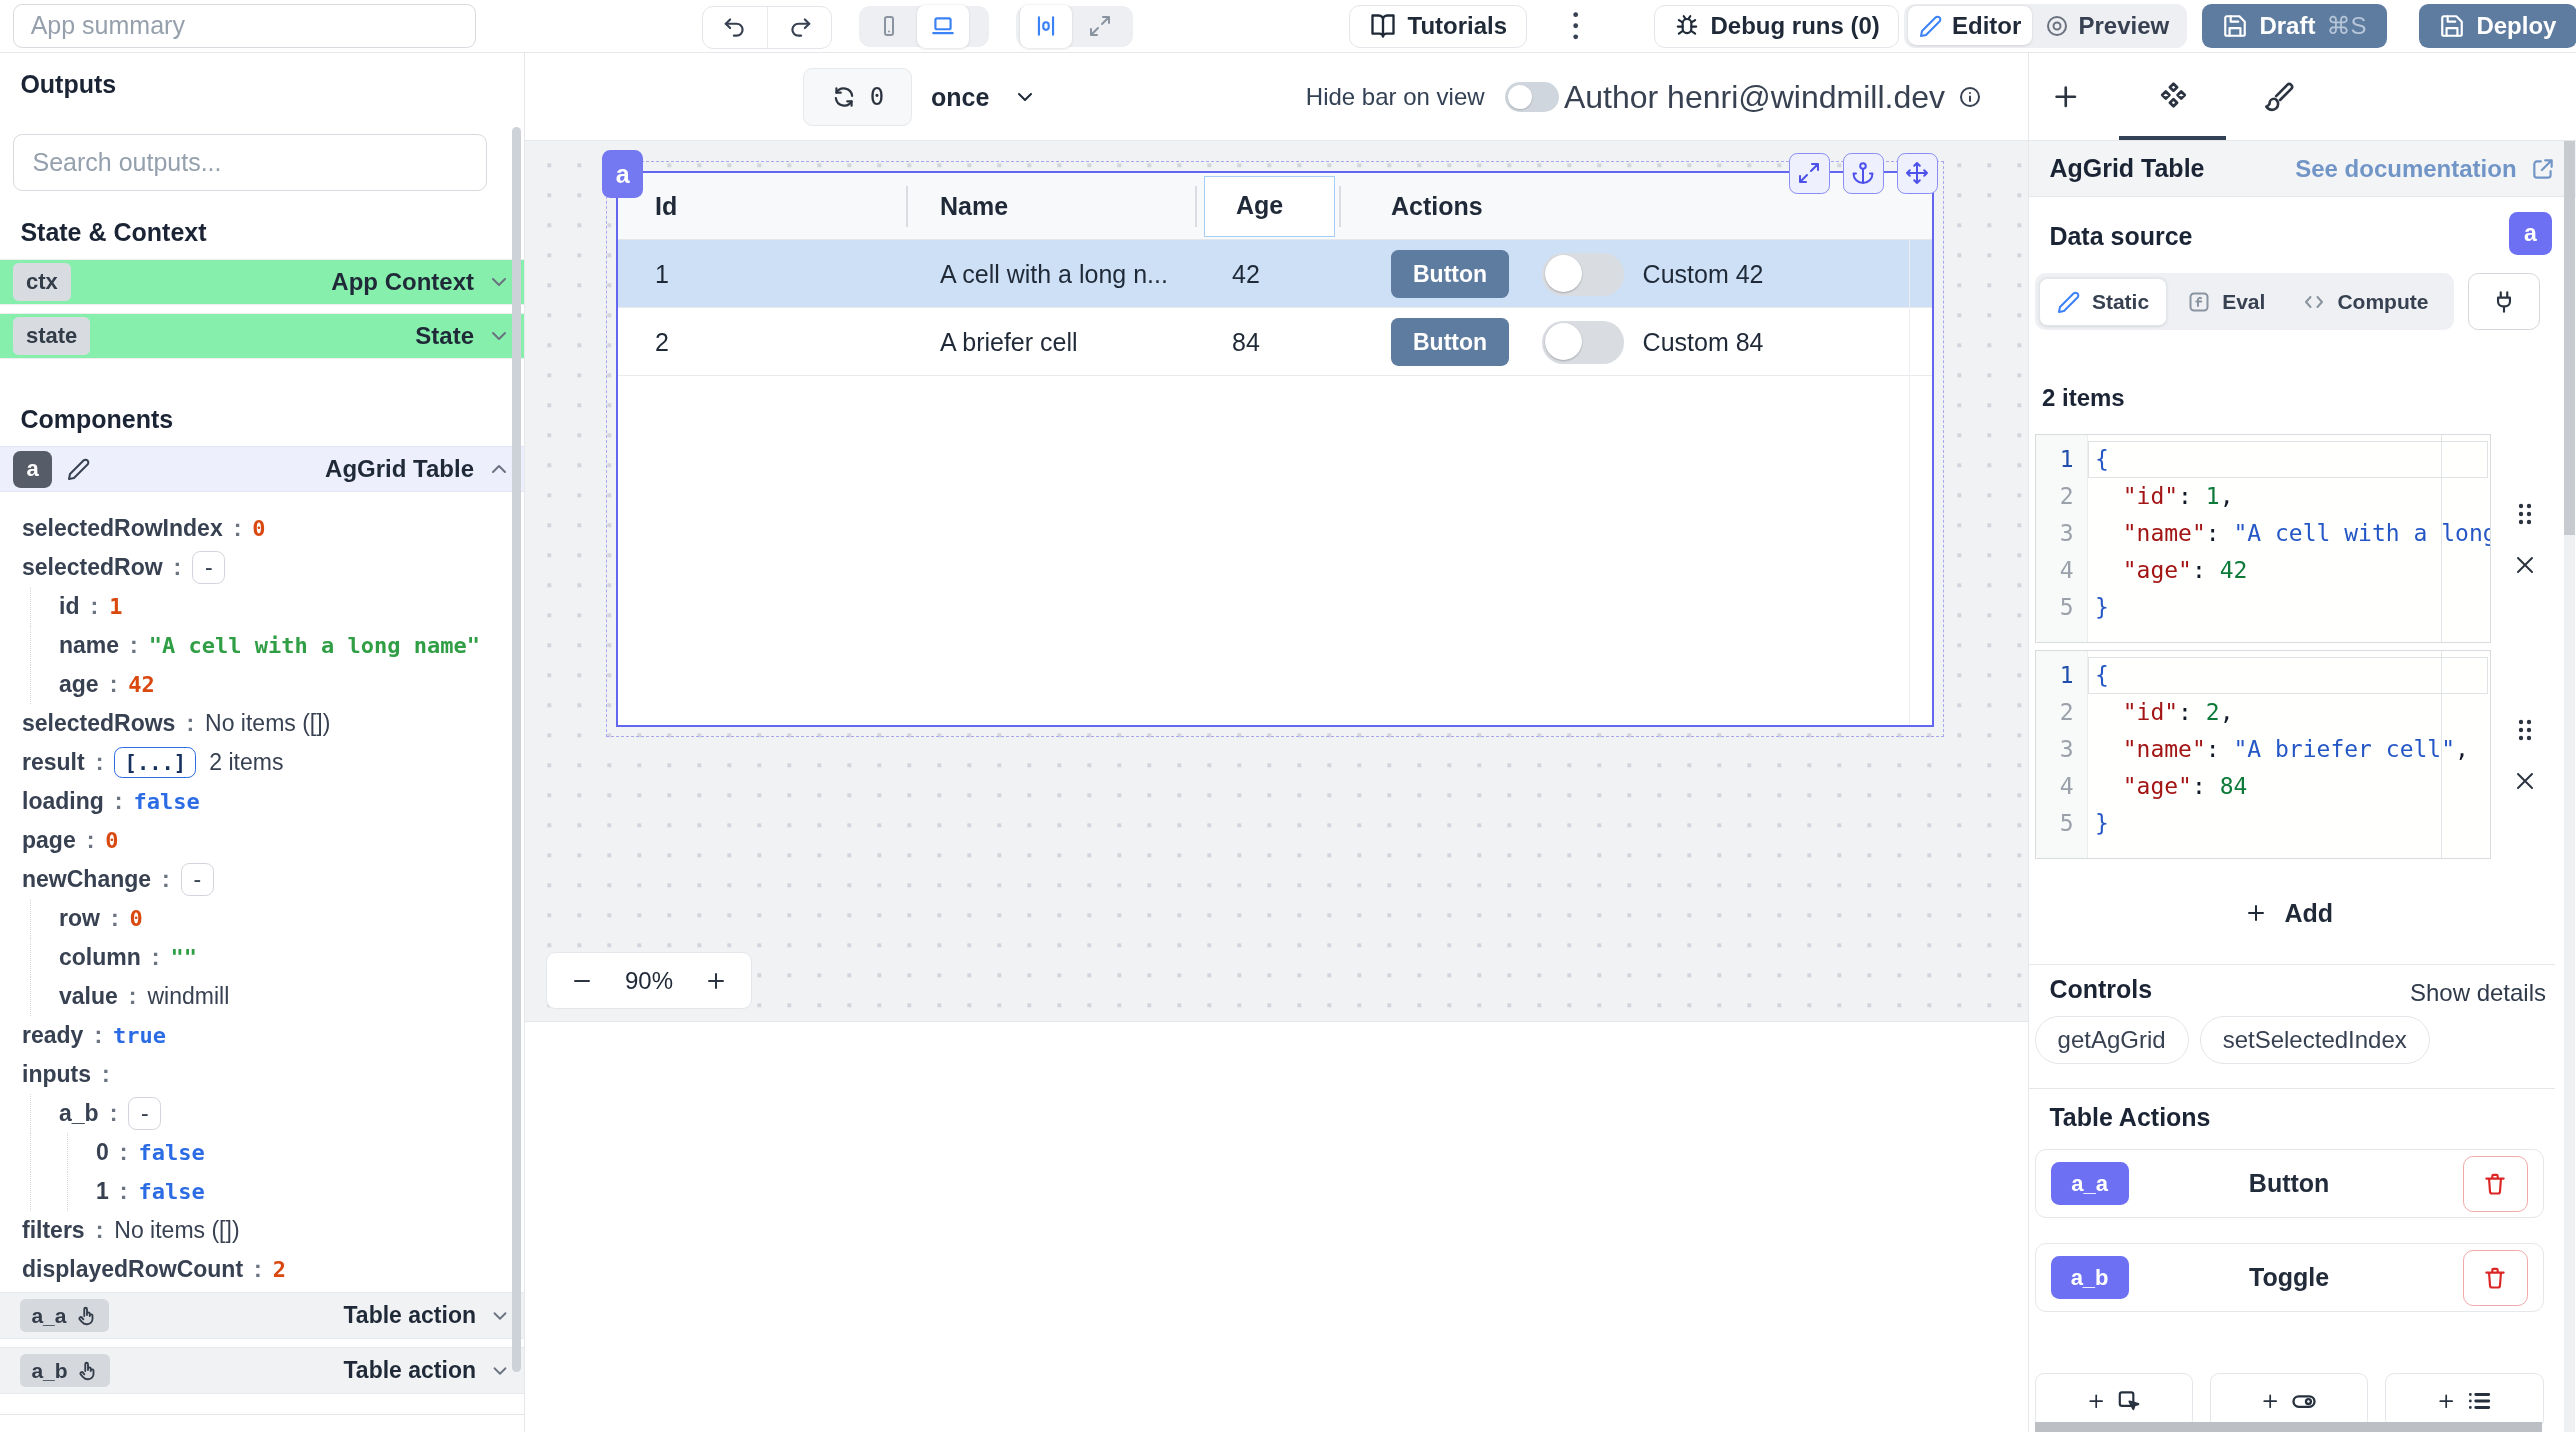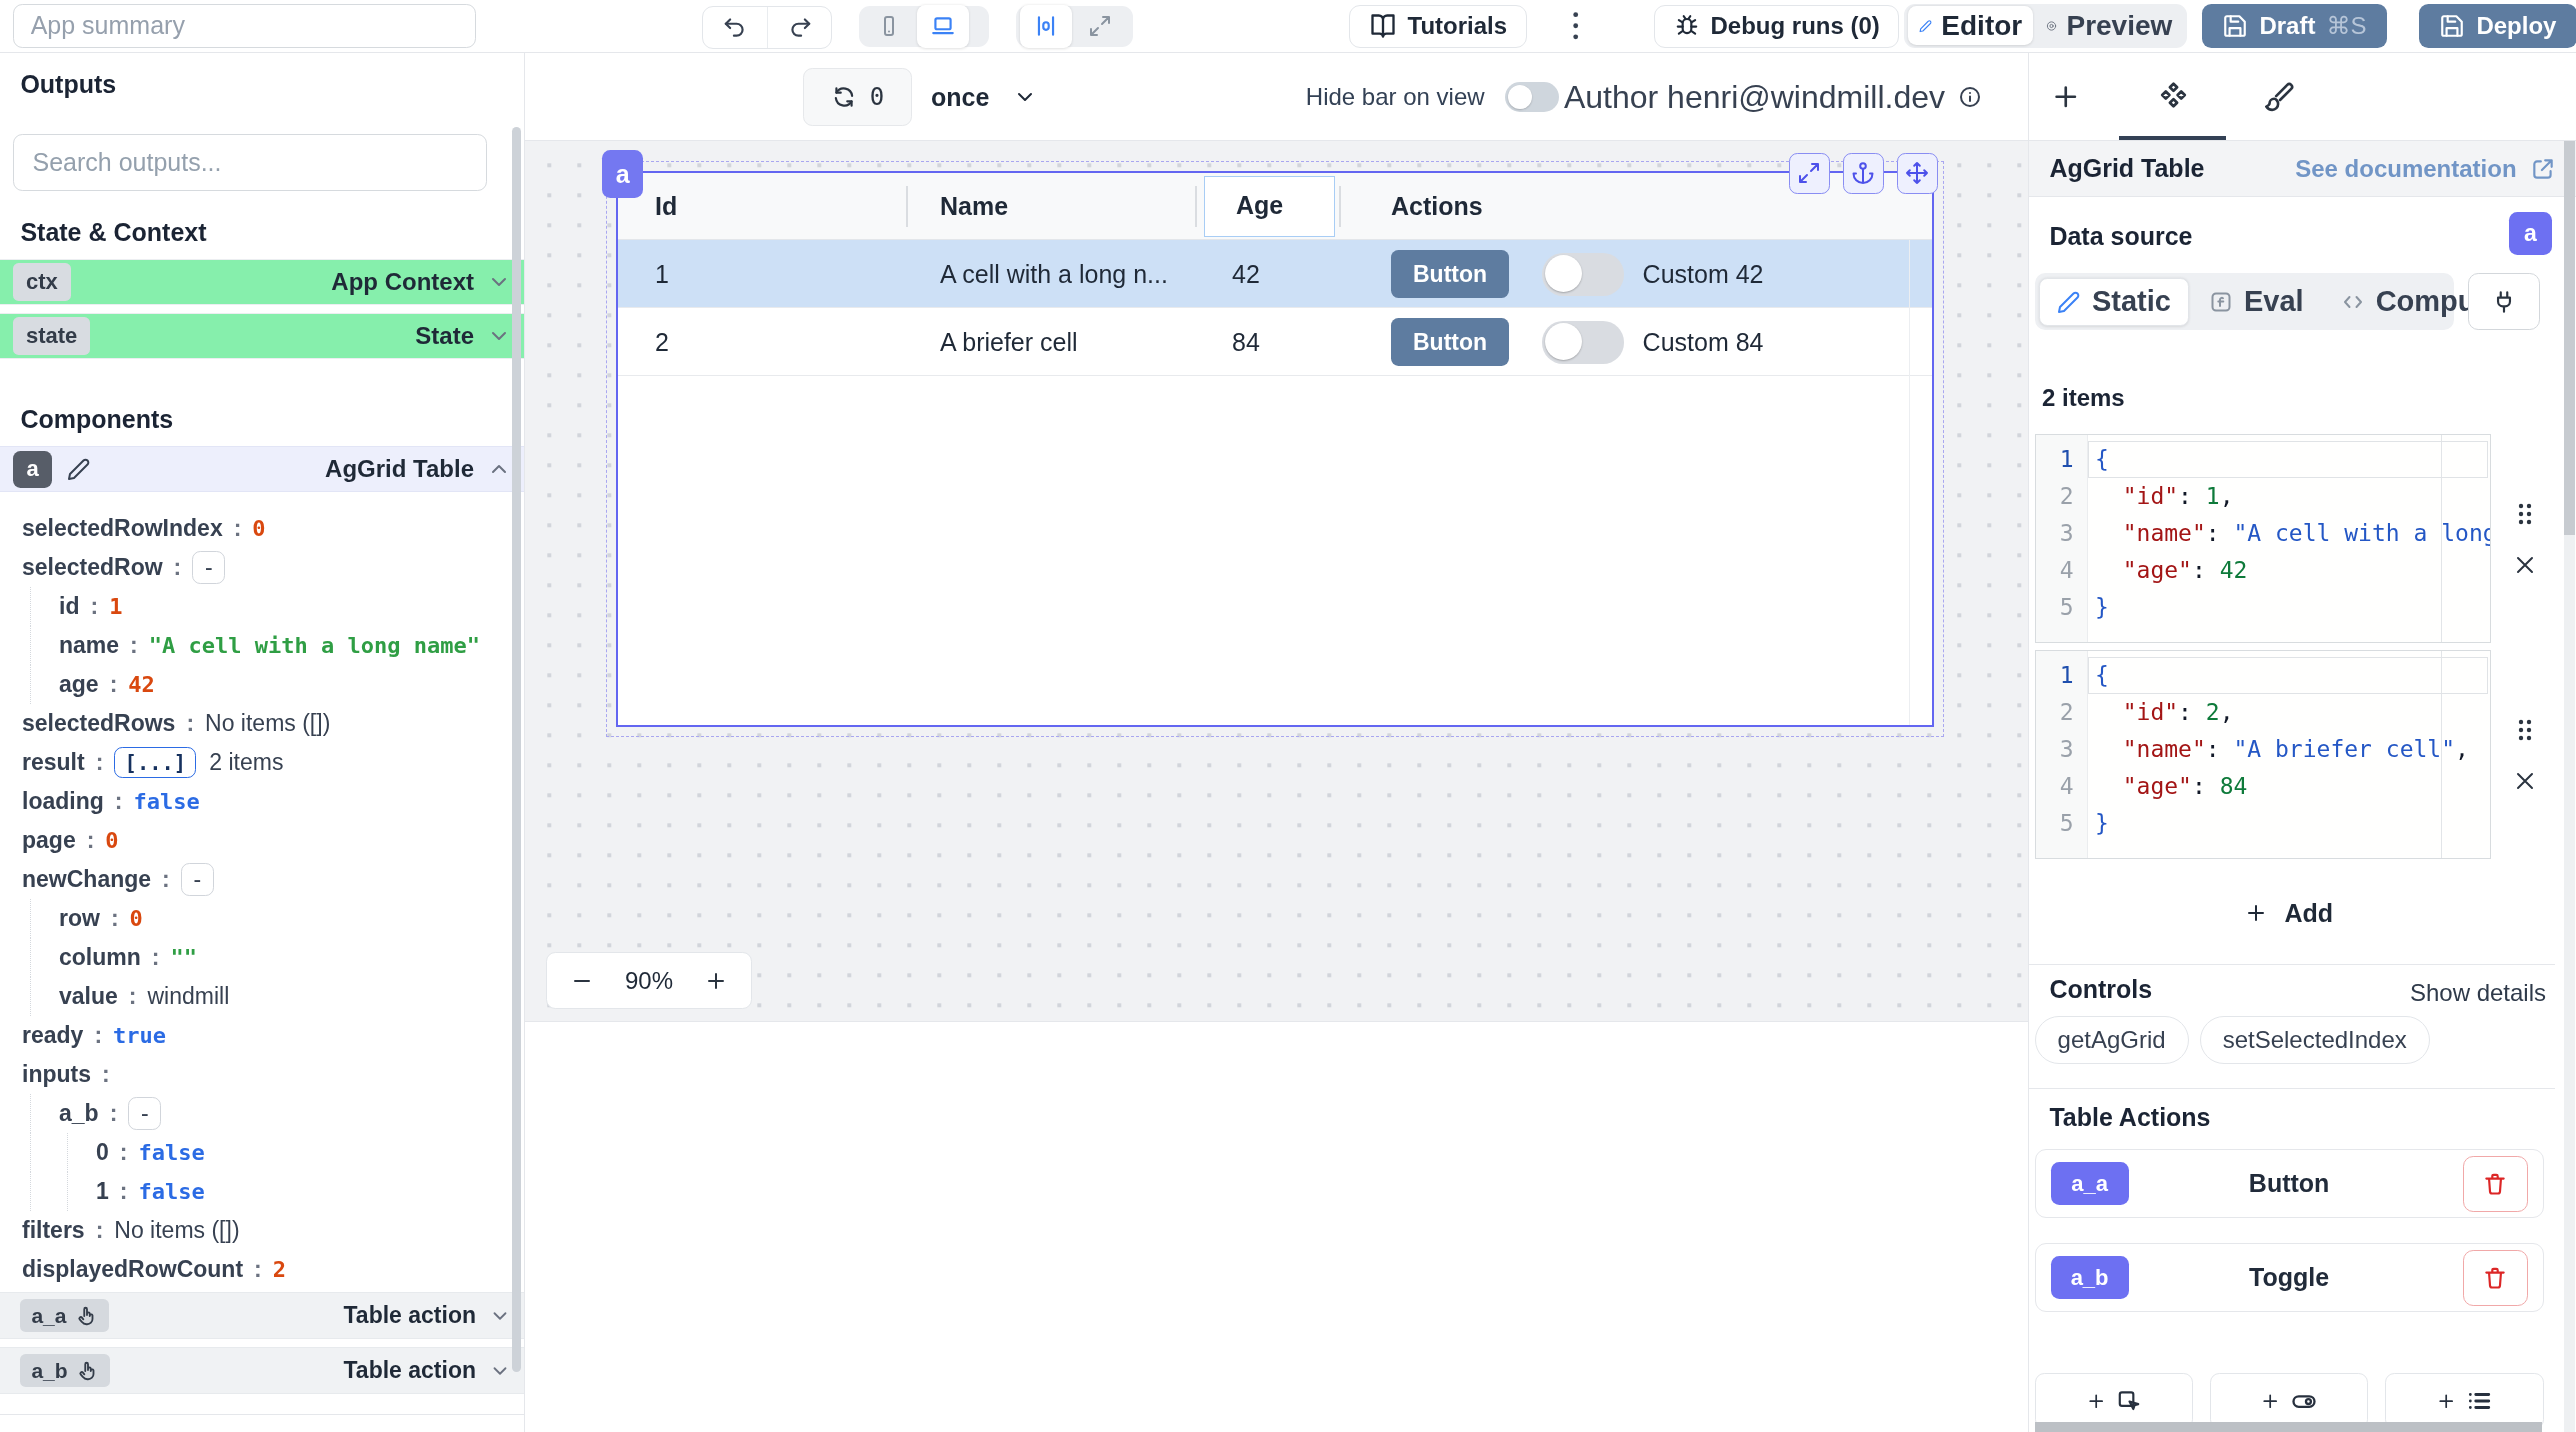--- a/index.html
+++ b/index.html
@@ -10,21 +10,21 @@
   .ic { stroke:currentColor; fill:none; stroke-width:2; stroke-linecap:round; stroke-linejoin:round; }
 
   
   .topbar { position:absolute; left:0; top:0; width:2576px; height:53px; background:#fff; border-bottom:0.9px solid #e5e7eb; z-index:30; }
   .app-summary { position:absolute; left:13px; top:3.7px; width:463px; height:44px; border:0.9px solid #d6dade; border-radius:9.3px; font-size:25px; color:#1f2937; padding:0 16.7px; outline:none; font-family:"Liberation Sans",sans-serif; }
   .app-summary::placeholder { color:#96a0ad; }
   .btn-group { position:absolute; top:5.6px; height:43px; display:flex; align-items:center; background:#fff; border:0.9px solid #e3e6ea; border-radius:11px; overflow:hidden; }
   .btn-group .half { width:65px; height:100%; display:flex; align-items:center; justify-content:center; color:#374151; cursor:pointer; }
   .btn-group .half + .half { border-left:0.9px solid #e9ecef; }
   .seg-gray { position:absolute; top:5.6px; height:41px; background:#edeff2; border-radius:11px; display:flex; align-items:center; padding:0 3.7px; gap:1.9px; }
-  .seg-gray .seg-btn { height:35px; min-width:52px; padding:0 11px; display:flex; align-items:center; justify-content:center; gap:9.3px; border-radius:8.3px; color:#8a94a0; cursor:pointer; font-size:28px; font-weight:700; }
+  .seg-gray .seg-btn { height:35px; min-width:52px; padding:0 11px; display:flex; align-items:center; justify-content:center; gap:9.3px; border-radius:8.3px; color:#8a94a0; cursor:pointer; font-size:24px; font-weight:700; }
   .seg-gray .seg-btn.active { background:#fff; color:#3b82f6; box-shadow:0 0.9px 2.8px rgba(0,0,0,.12); height:43px; }
   .pill-btn { position:absolute; top:4.6px; height:43px; display:flex; align-items:center; gap:11px; background:#fff; border:0.9px solid #e3e6ea; border-radius:11px; padding:0 18.5px; font-size:24px; font-weight:700; color:#1f2937; cursor:pointer; }
   .slate-btn { position:absolute; top:3.7px; height:44px; display:flex; align-items:center; gap:11px; background:#5e7ca0; border-radius:9.3px; padding:0 20.4px; font-size:24px; font-weight:700; color:#fff; cursor:pointer; }
   .slate-btn .shortcut { color:#b6c5d8; font-weight:400; }
   .kebab { position:absolute; top:7.4px; width:37px; height:37px; display:flex; align-items:center; justify-content:center; color:#374151; cursor:pointer; }
 
   
   .sidebar { position:absolute; left:0; top:53px; width:525px; height:1380px; background:#fff; border-right:0.9px solid #e5e7eb; }
   .sb-title { position:absolute; left:20.4px; font-size:25px; font-weight:700; color:#1b2434; }
   .search-outputs { position:absolute; left:13px; top:81px; width:474px; height:57px; border:0.9px solid #d6dade; border-radius:9.3px; font-size:25px; padding:0 18.5px; outline:none; color:#1f2937; font-family:"Liberation Sans",sans-serif; }
@@ -104,21 +104,21 @@
   .rpanel { position:absolute; left:2028px; top:53px; width:548px; height:1380px; background:#fff; border-left:0.9px solid #e5e7eb; }
   .rtabs { position:absolute; left:0; top:0; width:548px; height:88px; border-bottom:0.9px solid #e5e7eb; }
   .rtab { position:absolute; top:0; height:88px; width:74px; display:flex; align-items:center; justify-content:center; color:#2b3440; cursor:pointer; }
   .rtab-underline { position:absolute; left:90px; bottom:0; width:107px; height:3.7px; background:#334155; }
   .rhead { position:absolute; left:0; top:88px; width:547px; height:56px; background:#f3f4f6; border-bottom:0.9px solid #e5e7eb; display:flex; align-items:center; padding:0 20.4px; }
   .rhead .rtitle { font-size:25px; font-weight:700; color:#1b2434; }
   .doc-link { margin-left:auto; display:flex; align-items:center; gap:13px; color:#7195c6; font-size:24px; font-weight:700; cursor:pointer; }
   .rlabel { position:absolute; left:20.4px; font-size:25px; font-weight:700; color:#1b2434; }
   .r-badge { position:absolute; right:24px; width:43px; height:43px; background:#6d70f2; border-radius:8.3px; color:#fff; font-size:23px; font-weight:700; display:flex; align-items:center; justify-content:center; }
   .src-seg { position:absolute; left:5.6px; top:220px; width:419px; height:57px; background:#eef0f3; border-radius:10.2px; display:flex; align-items:center; padding:0 4.6px; gap:3.7px; }
-  .src-tab { height:48px; padding:0 16.7px; display:flex; align-items:center; gap:11px; border-radius:8.3px; font-size:29px; font-weight:700; color:#374151; cursor:pointer;justify-content:flex-end; }
+  .src-tab { height:48px; padding:0 16.7px; display:flex; align-items:center; gap:11px; border-radius:8.3px; font-size:21px; font-weight:700; color:#374151; cursor:pointer;justify-content:flex-end; }
   .src-tab .tico { color:#8a94a0; }
   .src-tab.active { background:#fff; border:0.9px solid #e2e5e9; box-shadow:0 0.9px 2.8px rgba(0,0,0,.1); }
   .src-tab.active .tico { color:#3b82f6; }
   .plug-btn { position:absolute; left:439px; top:220px; width:72px; height:57px; background:#fff; border:0.9px solid #d3d7db; border-radius:10.2px; display:flex; align-items:center; justify-content:center; color:#2b3440; cursor:pointer; }
   .items-count { position:absolute; left:13px; top:331px; font-size:24px; font-weight:700; color:#1b2434; }
   .editor-row { position:absolute; left:5.6px; width:519px; height:209px; }
   .editor-card { position:absolute; left:0; top:0; width:456px; height:209px; border:0.9px solid #d8dcdf; background:#fffffe; display:flex; overflow:hidden; cursor:text; }
   .ed-gutter { width:52px; background:#f8f9f9; border-right:0.9px solid #ebedef; padding-top:5.6px; }
   .ed-gutter .ln { height:37px; line-height:37px; text-align:right; padding-right:13px; font-family:"DejaVu Sans Mono",monospace; font-size:23px; color:#9aa1aa; }
   .ed-gutter .ln.active { color:#1f4fae; }

